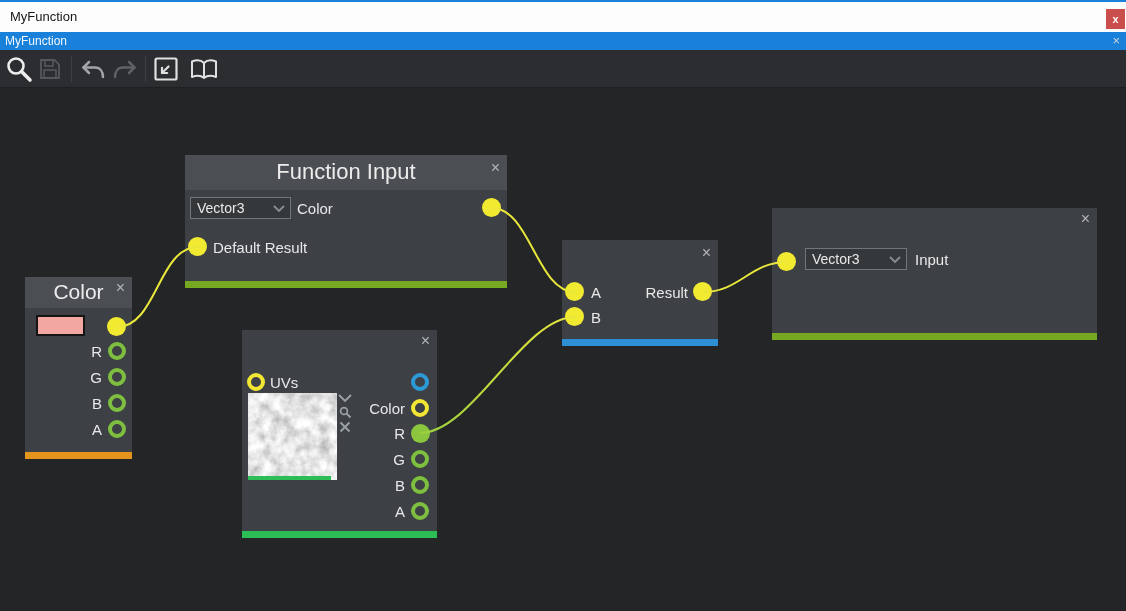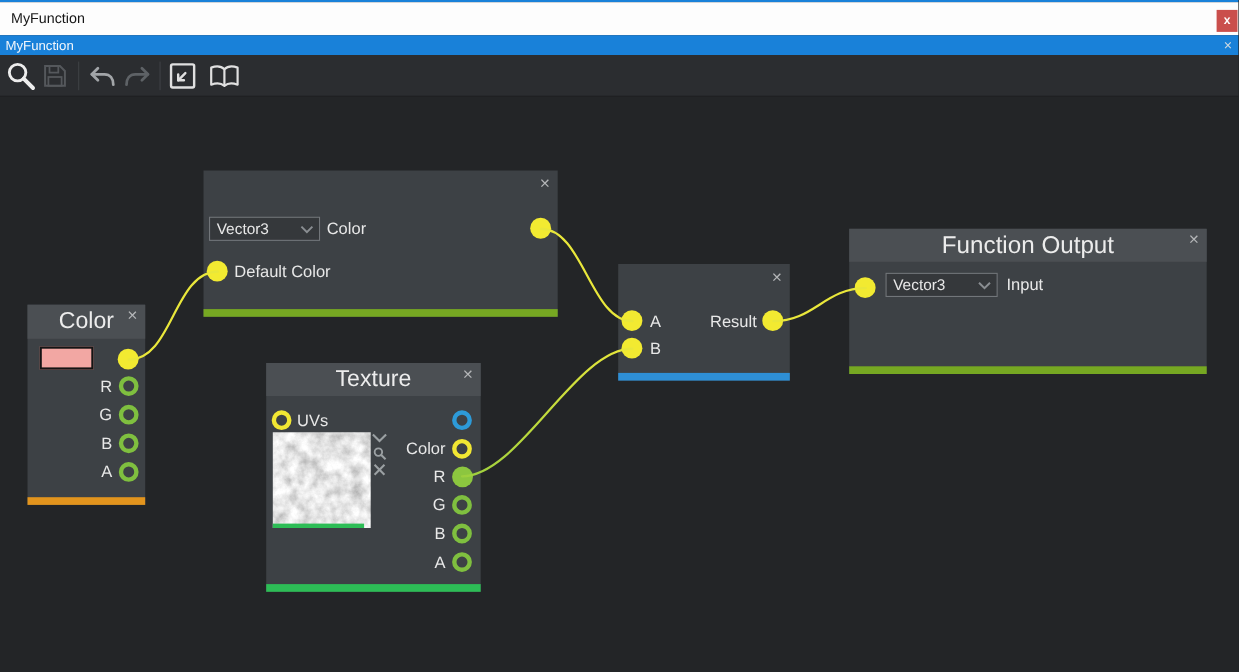--- a/index.html
+++ b/index.html
@@ -110,36 +110,36 @@
       <span class="lbl" style="right:30px; top:92px;">G</span>
       <div class="port ring ring-green" style="right:6px; top:91px;"></div>
       <span class="lbl" style="right:30px; top:118px;">B</span>
       <div class="port ring ring-green" style="right:6px; top:117px;"></div>
       <span class="lbl" style="right:30px; top:144px;">A</span>
       <div class="port ring ring-green" style="right:6px; top:143px;"></div>
       <div class="node-footer" style="background:#e2941d;"></div>
     </div>
 
     <div class="node" style="left:185px; top:67px; width:322px; height:133px;">
+      <div class="node-header" style="height:35px; font-size:22px; line-height:34px;">Function Input</div>
       <span class="node-close" style="top:3px;">×</span>
       <div class="dropdown" style="left:5px; top:42px; width:101px;">
         <span>Vector3</span>
         <svg class="dd-chev" width="12" height="8">
           <path d="M1 1 L6 6 L11 1" stroke="#8a8e92" stroke-width="1.8" fill="none"></path>
         </svg>
       </div>
       <span class="lbl" style="left:112px; top:45px;">Color</span>
       <div class="port port-fill-yellow" style="left:297px; top:43px;"></div>
       <div class="port port-fill-yellow" style="left:3px; top:82px;"></div>
-      <span class="lbl" style="left:28px; top:84px;">Default Color</span>
+      <span class="lbl" style="left:28px; top:84px;">Default Result</span>
       <div class="node-footer" style="background:#76a822;"></div>
     </div>
 
     <div class="node" style="left:242px; top:242px; width:195px; height:208px;">
-      <div class="node-header" style="height:30px; font-size:21px; line-height:29px;">Texture</div>
       <span class="node-close" style="top:1px;">×</span>
       <div class="port ring ring-yellow" style="left:5px; top:43px;"></div>
       <span class="lbl" style="left:28px; top:44px;">UVs</span>
       <div class="port ring ring-blue" style="left:169px; top:43px;"></div>
 
       <div class="tex-preview">
         <svg width="89" height="87">
           <defs>
             <filter id="texNoise" x="0" y="0" width="100%" height="100%">
               <feTurbulence type="fractalNoise" baseFrequency="0.085" numOctaves="5" seed="8"></feTurbulence>
@@ -187,21 +187,20 @@
       <div class="port port-fill-yellow" style="left:3px; top:42px;"></div>
       <span class="lbl" style="left:29px; top:44px;">A</span>
       <div class="port port-fill-yellow" style="left:3px; top:67px;"></div>
       <span class="lbl" style="left:29px; top:69px;">B</span>
       <span class="lbl" style="right:30px; top:44px;">Result</span>
       <div class="port port-fill-yellow" style="left:131px; top:42px;"></div>
       <div class="node-footer" style="background:#2e8fd6;"></div>
     </div>
 
     <div class="node" style="left:772px; top:120px; width:325px; height:132px;">
-      <div class="node-header" style="height:30px; font-size:22px; line-height:29px;">Function Output</div>
       <span class="node-close" style="top:1px;">×</span>
       <div class="port port-fill-yellow" style="left:5px; top:44px;"></div>
       <div class="dropdown" style="left:33px; top:40px; width:102px;">
         <span>Vector3</span>
         <svg class="dd-chev" width="12" height="8">
           <path d="M1 1 L6 6 L11 1" stroke="#8a8e92" stroke-width="1.8" fill="none"></path>
         </svg>
       </div>
       <span class="lbl" style="left:143px; top:43px;">Input</span>
       <div class="node-footer" style="background:#76a822;"></div>

